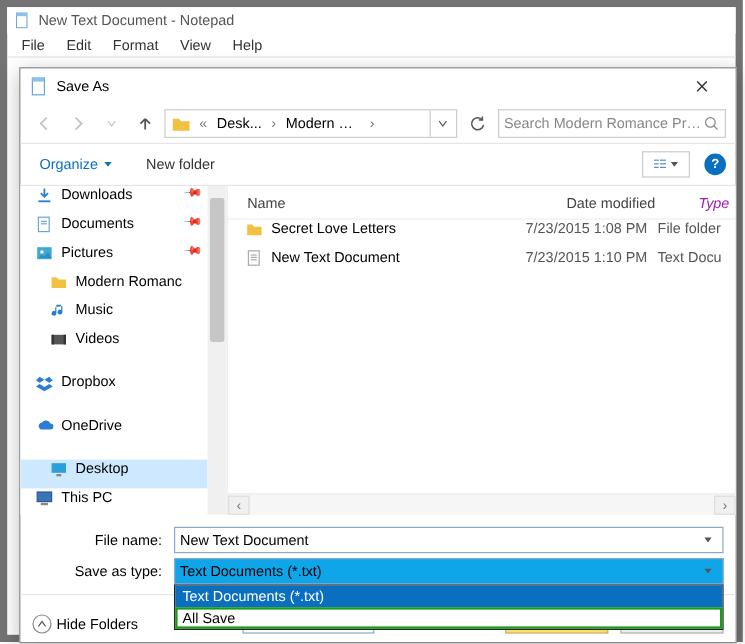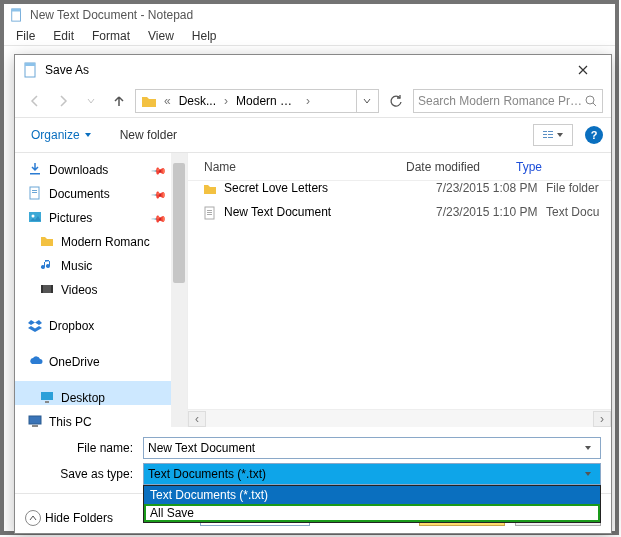--- a/index.html
+++ b/index.html
@@ -1,19 +1,19 @@
 <!DOCTYPE html>
 <html><head>
 <meta charset="utf-8">
 <style>
 * { box-sizing: border-box; margin: 0; padding: 0; font-family: "Segoe UI", Tahoma, sans-serif; font-size: 12px; }
 body { background: #fff; width: 621px; height: 537px; overflow: hidden; position: relative; }
 
 
-.notepad { border: 4px solid #737373; width: 619px; height: 535px; position: relative; background: #fff; }
+.notepad { border: 6px solid #737373; width: 619px; height: 535px; position: relative; background: #fff; }
 .titlebar { height: 22px; background: #fff; display: flex; align-items: center; padding: 0 6px; gap: 6px; }
 .titlebar .icon { width: 14px; height: 14px; }
 .titlebar .title { color: #555; font-size: 12px; }
 .menubar { height: 20px; display: flex; align-items: center; padding: 0 4px; gap: 2px; border-bottom: 1px solid #e5e5e5;}
 .menubar span { padding: 2px 8px; color: #333; }
 
 
 .dialog { position: absolute; left: 10px; top: 50px; width: 598px; height: 480px; background: #fff; border: 1px solid #888; box-shadow: 0 4px 16px rgba(0,0,0,.25); }
 .dlg-titlebar { height: 30px; display: flex; align-items: center; padding: 0 8px; }
 .dlg-titlebar .icon { width: 16px; height: 16px; margin-right: 6px; }
@@ -41,33 +41,33 @@
 .toolbar .newf { color: #333; padding: 4px 8px; }
 .toolbar .spacer { flex:1; }
 .toolbar .views { width:40px; height:22px; border:1px solid #ccc; display:flex; align-items:center; justify-content:center; gap:2px;}
 .toolbar .help { width:18px; height:18px; border-radius:50%; background:#0a6fbf; color:#fff; display:flex; align-items:center; justify-content:center; font-weight:bold; font-size:11px;}
 
 
 .body { display:flex; height: 274px; position:relative; }
 .tree { width: 156px; background:#fff; overflow:hidden; }
 .tree-scroll { width: 16px; background:#f0f0f0; position:relative; }
 .tree-scroll .thumb { position:absolute; left:2px; width:12px; top:10px; height:120px; background:#c6c6c6; border-radius:2px;}
-.tree-item { height: 24px; display:flex; align-items:flex-end; padding-left: 12px; gap:6px; }
+.tree-item { height: 24px; display:flex; align-items:flex-start; padding-left: 12px; gap:6px; }
 .tree-item.sub { padding-left: 24px; }
 .tree-item.sel { background:#cde8ff; }
 .tree-item .ico { width:16px; height:16px; display:flex; align-items:center; justify-content:center;}
 .tree-item .lbl { white-space:nowrap; overflow:hidden; text-overflow:ellipsis; }
 .pin { color:#888; margin-left:auto; margin-right:6px; font-size:10px; transform: rotate(45deg);}
 .tree-spacer { height:12px; }
 
 .files { flex:1; background:#fff; display:flex; flex-direction:column; border-left:1px solid #eee;}
 .fh { height: 28px; display:flex; align-items:center; border-bottom:1px solid #eee; }
-.fh .col-name { width: 218px; padding-left: 16px; color:#444;}
+.fh .col-name { width: 282px; padding-left: 16px; color:#444;}
 .fh .col-date { width: 110px; color:#444;}
-.fh .col-type { flex:1; color:#1d4ed8;}
+.fh .col-type { flex:1; color:#a21caf;font-style:italic;}
 .frow { height: 24px; display:flex; align-items:flex-start; }
 .frow .ico { width:16px; height:16px; margin-left:14px; margin-right:6px;}
 .frow .name { width: 212px; }
 .frow .date { width: 110px; color:#555;}
 .frow .type { flex:1; color:#555; overflow:hidden; white-space:nowrap;}
 .hscroll { height:18px; border-top:1px solid #eee; display:flex; align-items:center; background:#f6f6f6;}
 .hscroll .arrow { width:18px; height:16px; display:flex; align-items:center; justify-content:center; color:#777; border:1px solid #ddd; background:#f0f0f0;}
 .hscroll .track { flex:1; }
 
 

